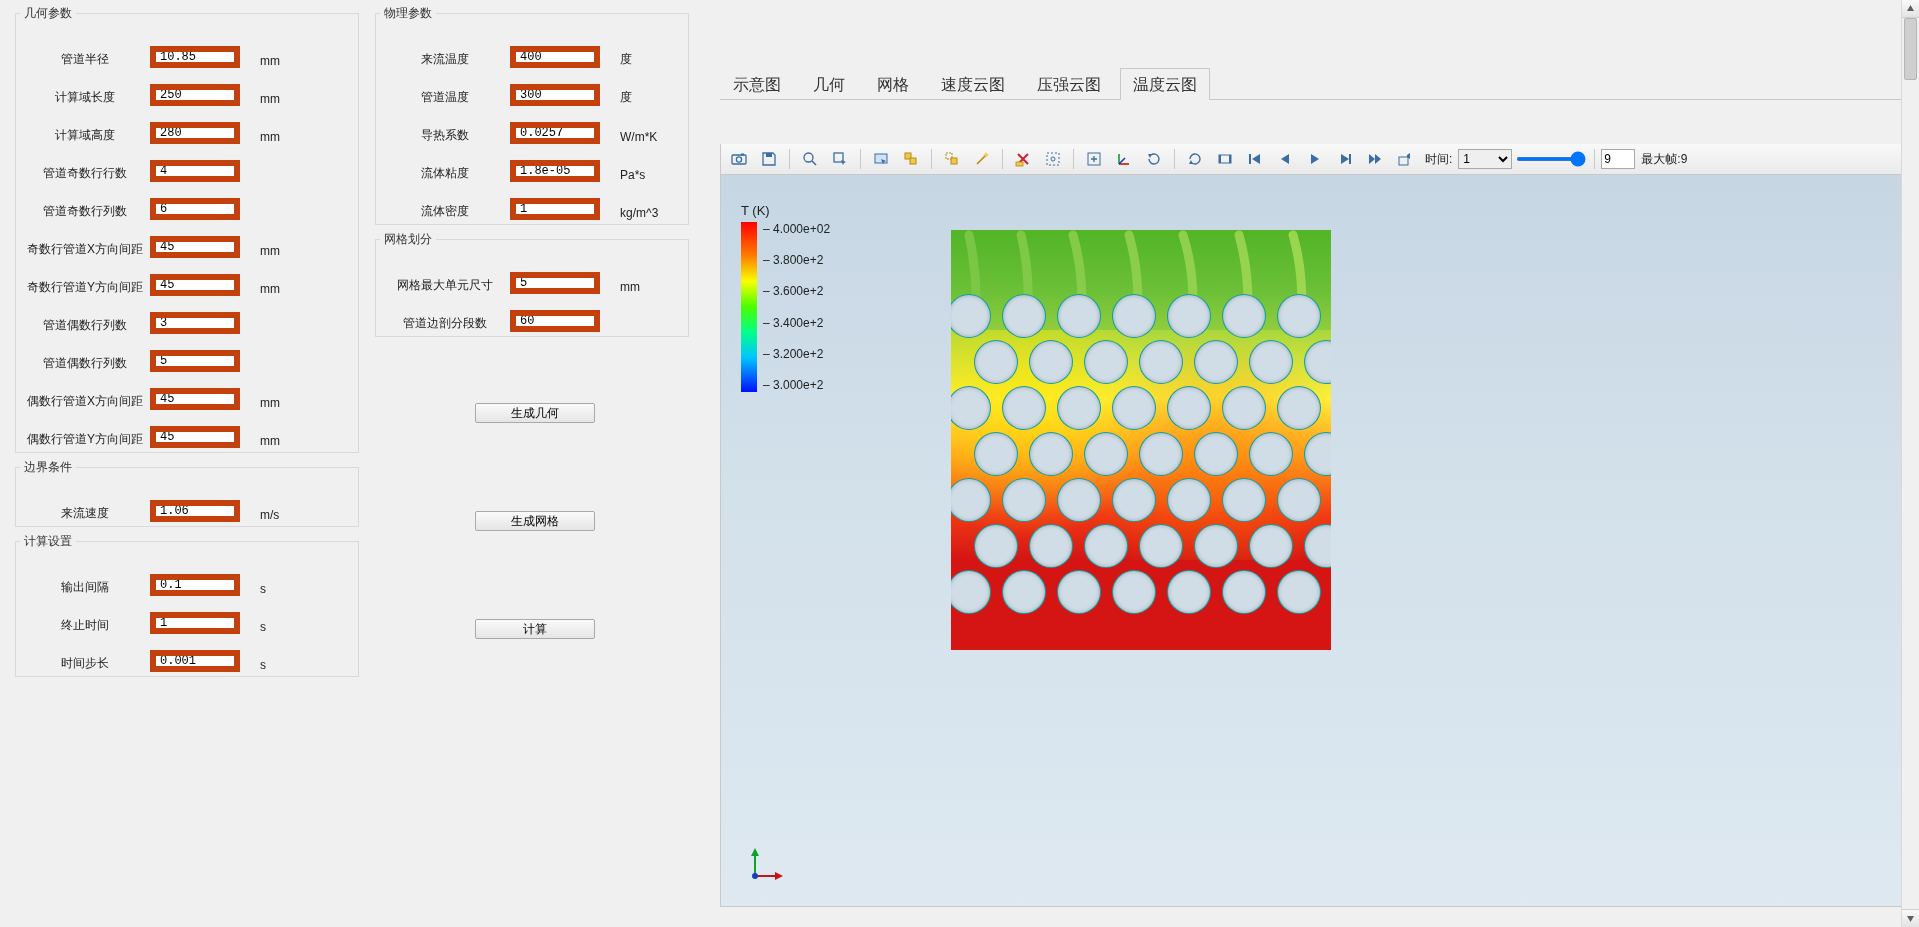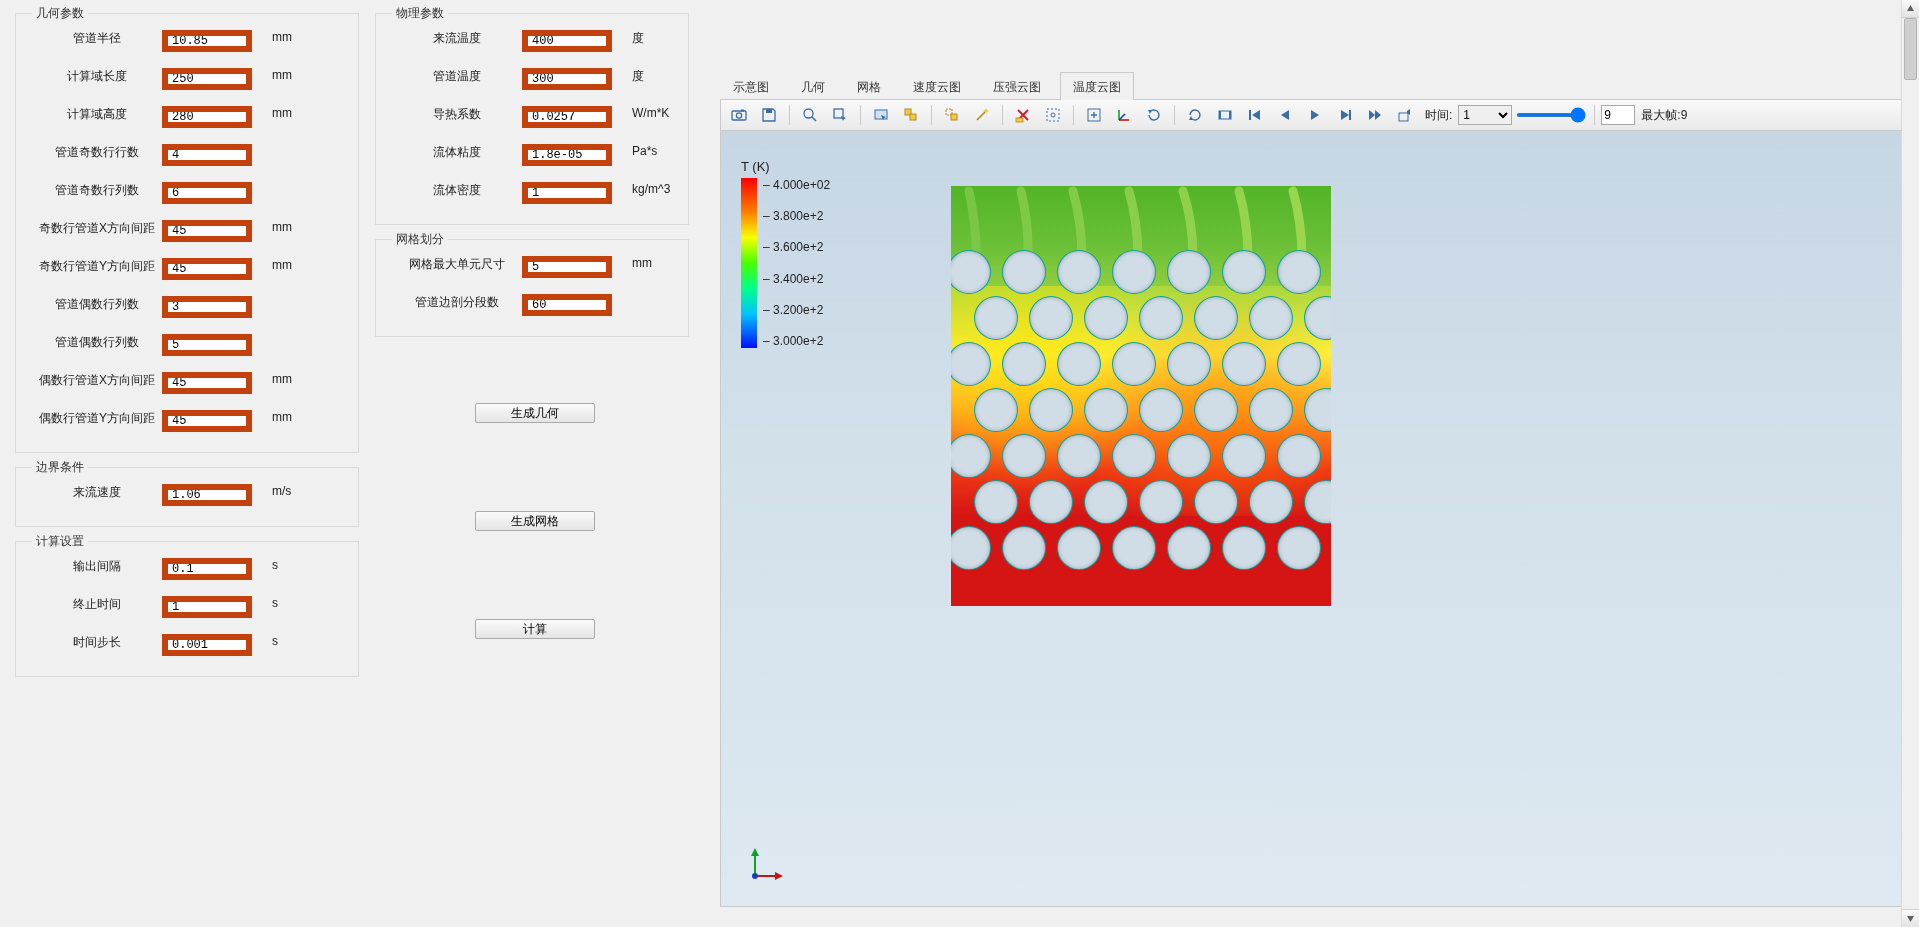--- a/index.html
+++ b/index.html
@@ -34,31 +34,31 @@
   .right-col {
     flex: 1;
     padding: 5px 10px 20px 20px;
     display: flex;
     flex-direction: column;
   }
   fieldset.group {
     border: 1px solid #d9d9d9;
     border-radius: 0;
     margin: 0 6px 6px 0;
-    padding: 8px 8px 4px 16px;
+    padding: 8px 8px 4px 4px;
     background: #f0f0f0;
   }
   fieldset.group > legend {
     padding: 0 4px;
     font-size: 12px;
     color: #333;
   }
   .param-row {
     display: flex;
-    align-items: flex-start;
+    align-items: flex-end;
     height: 38px;
   }
   .param-label {
     width: 130px;
     text-align: center;
     font-size: 12px;
   }
   .param-input {
     width: 90px;
     height: 22px;
@@ -89,21 +89,21 @@
   .tab-strip {
     display: flex;
     align-items: flex-end;
     height: 26px;
     margin-top: 68px;
     border-bottom: 1px solid #c9c9c9;
     gap: 6px;
   }
   .tab {
     padding: 6px 12px 4px 12px;
-    font-size: 12px;
+    font-size: 16px;
     color: #333;
     cursor: pointer;
     border: 1px solid transparent;
     border-bottom: none;
     position: relative;
     top: 1px;
     background: transparent;
   }
   .tab.active {
     background: #f0f0f0;
@@ -114,20 +114,21 @@
   .vis-toolbar {
     display: flex;
     align-items: center;
     gap: 2px;
     height: 30px;
     background: linear-gradient(#f9f9f9, #eaeaea);
     border: 1px solid #c9c9c9;
     border-top: none;
     padding: 0 4px;
     font-size: 12px;
+    margin-top: 44px;
   }
   .tbtn {
     width: 26px;
     height: 24px;
     display: flex;
     align-items: center;
     justify-content: center;
     border: 1px solid transparent;
     border-radius: 2px;
     cursor: pointer;

